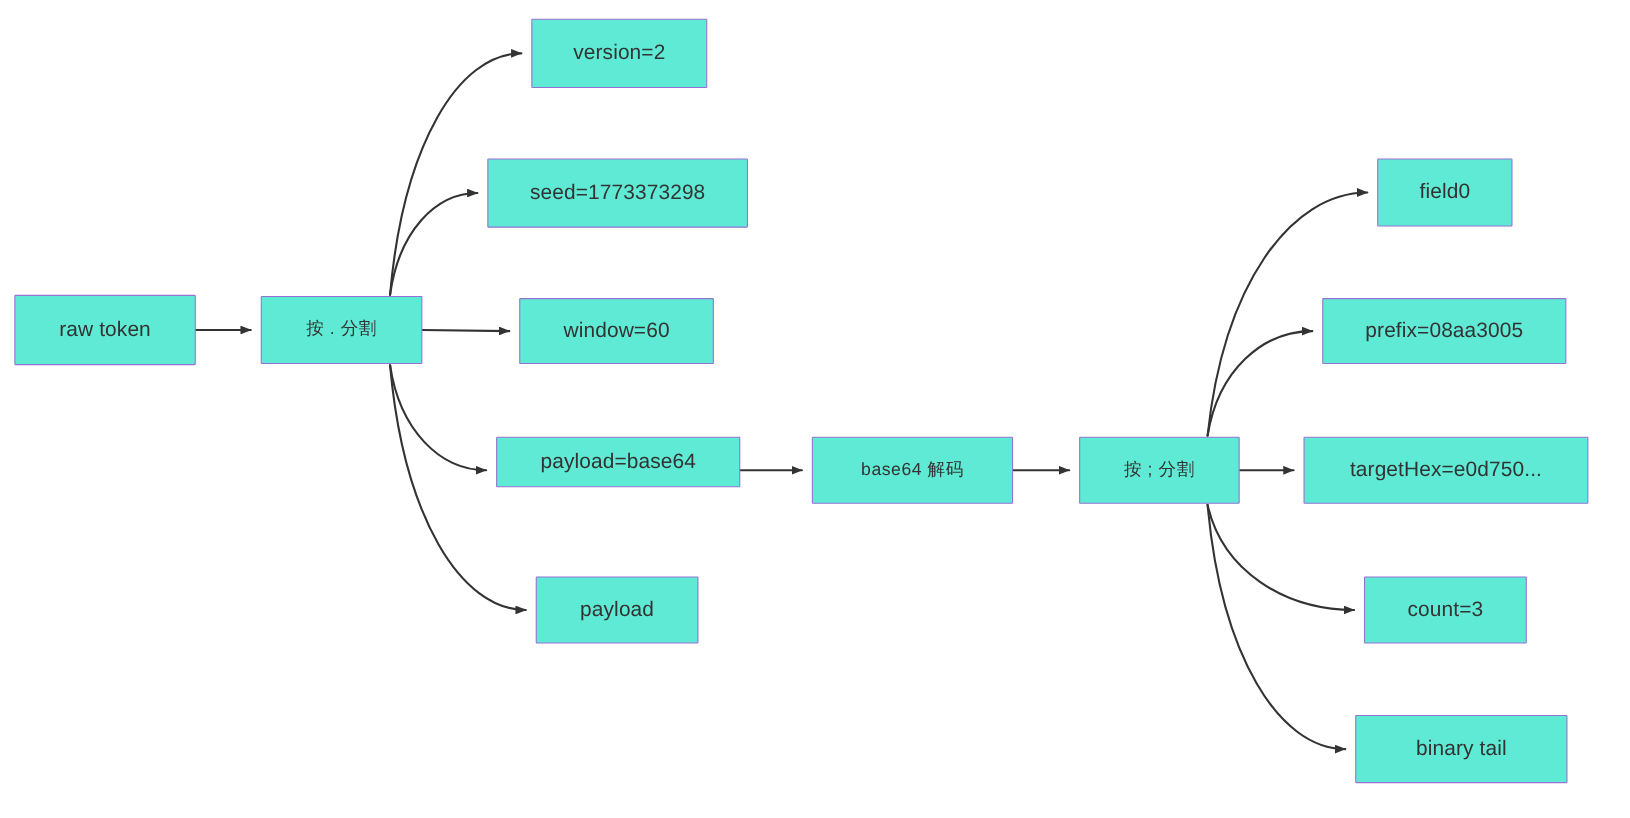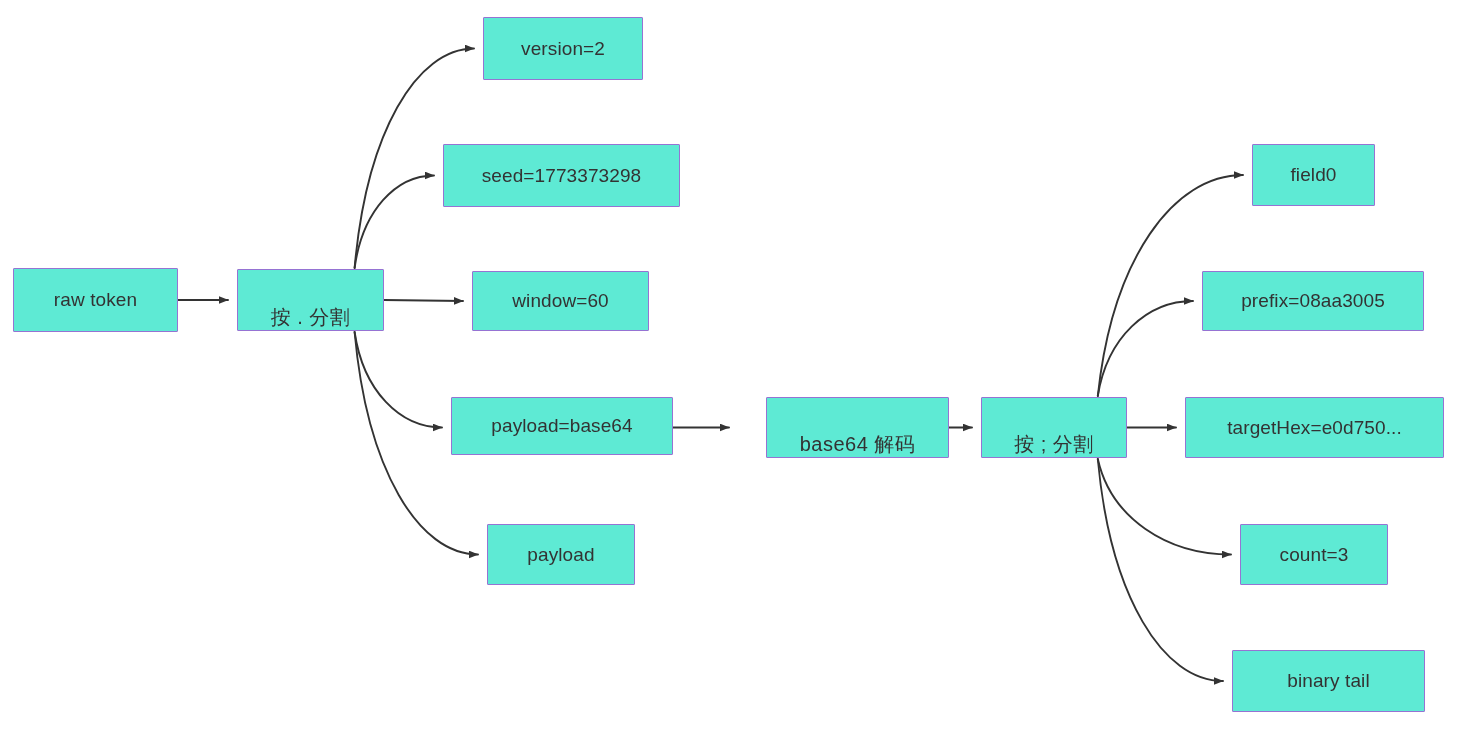--- a/index.html
+++ b/index.html
@@ -38,23 +38,22 @@
     font-size: 19px;
     line-height: 1.25;
     letter-spacing: 0.1px;
     white-space: nowrap;
     z-index: 2;
   }
   .node-label {
     pointer-events: none;
   }
   .node-cjk {
-    font-size: 20px;
+    font-size: 16px;
     letter-spacing: 0.5px;
-    align-items: flex-end;
   }
 </style>
 </head>
 <body>
 
 <div id="diagram-canvas">
 
   <svg id="edge-layer" width="1482" height="744" viewBox="0 0 1482 744" xmlns="http://www.w3.org/2000/svg">
     <defs>
       <marker id="arrowhead" markerWidth="10" markerHeight="8" refX="9.4" refY="4" orient="auto" markerUnits="userSpaceOnUse">
@@ -87,27 +86,27 @@
       </div>
       <div class="node" style="left: 483px; top: 17px; width: 160px; height: 63px;">
         <span class="node-label">version=2</span>
       </div>
       <div class="node" style="left: 443px; top: 144px; width: 237px; height: 63px;">
         <span class="node-label">seed=1773373298</span>
       </div>
       <div class="node" style="left: 472px; top: 271px; width: 177px; height: 60px;">
         <span class="node-label">window=60</span>
       </div>
-      <div class="node" style="left: 451px; top: 397px; width: 222px; height: 58px;">
+      <div class="node" style="left: 451px; top: 397px; width: 222px; height: 46px;">
         <span class="node-label">payload=base64</span>
       </div>
       <div class="node" style="left: 487px; top: 524px; width: 148px; height: 61px;">
         <span class="node-label">payload</span>
       </div>
-      <div class="node node-cjk" style="left: 738px; top: 397px; width: 183px; height: 61px; margin-left: 28px;">
+      <div class="node node-cjk" style="left: 738px; top: 397px; width: 183px; height: 61px;">
         <span class="node-label">base64 解码</span>
       </div>
       <div class="node node-cjk" style="left: 981px; top: 397px; width: 146px; height: 61px;">
         <span class="node-label">按 ; 分割</span>
       </div>
       <div class="node" style="left: 1252px; top: 144px; width: 123px; height: 62px;">
         <span class="node-label">field0</span>
       </div>
       <div class="node" style="left: 1202px; top: 271px; width: 222px; height: 60px; text-align: center;">
         <span class="node-label">prefix=08aa3005</span>

